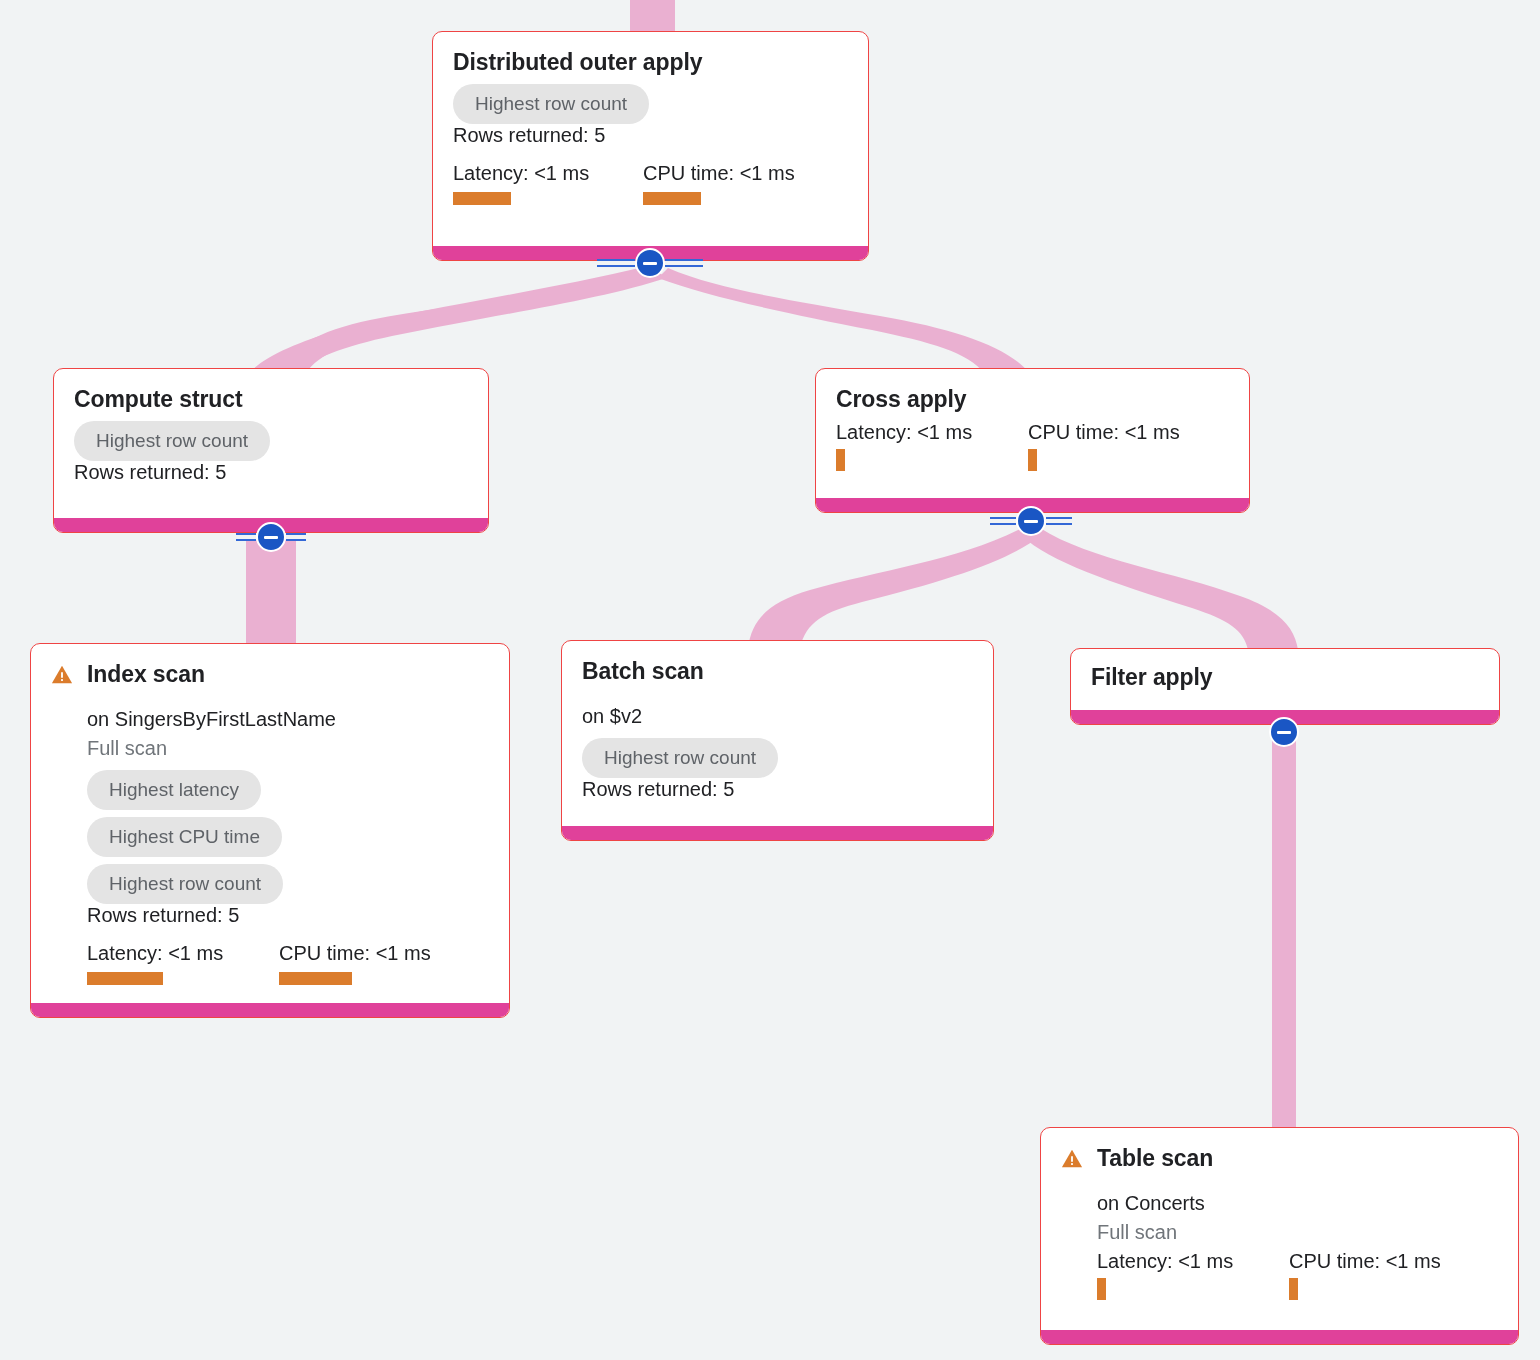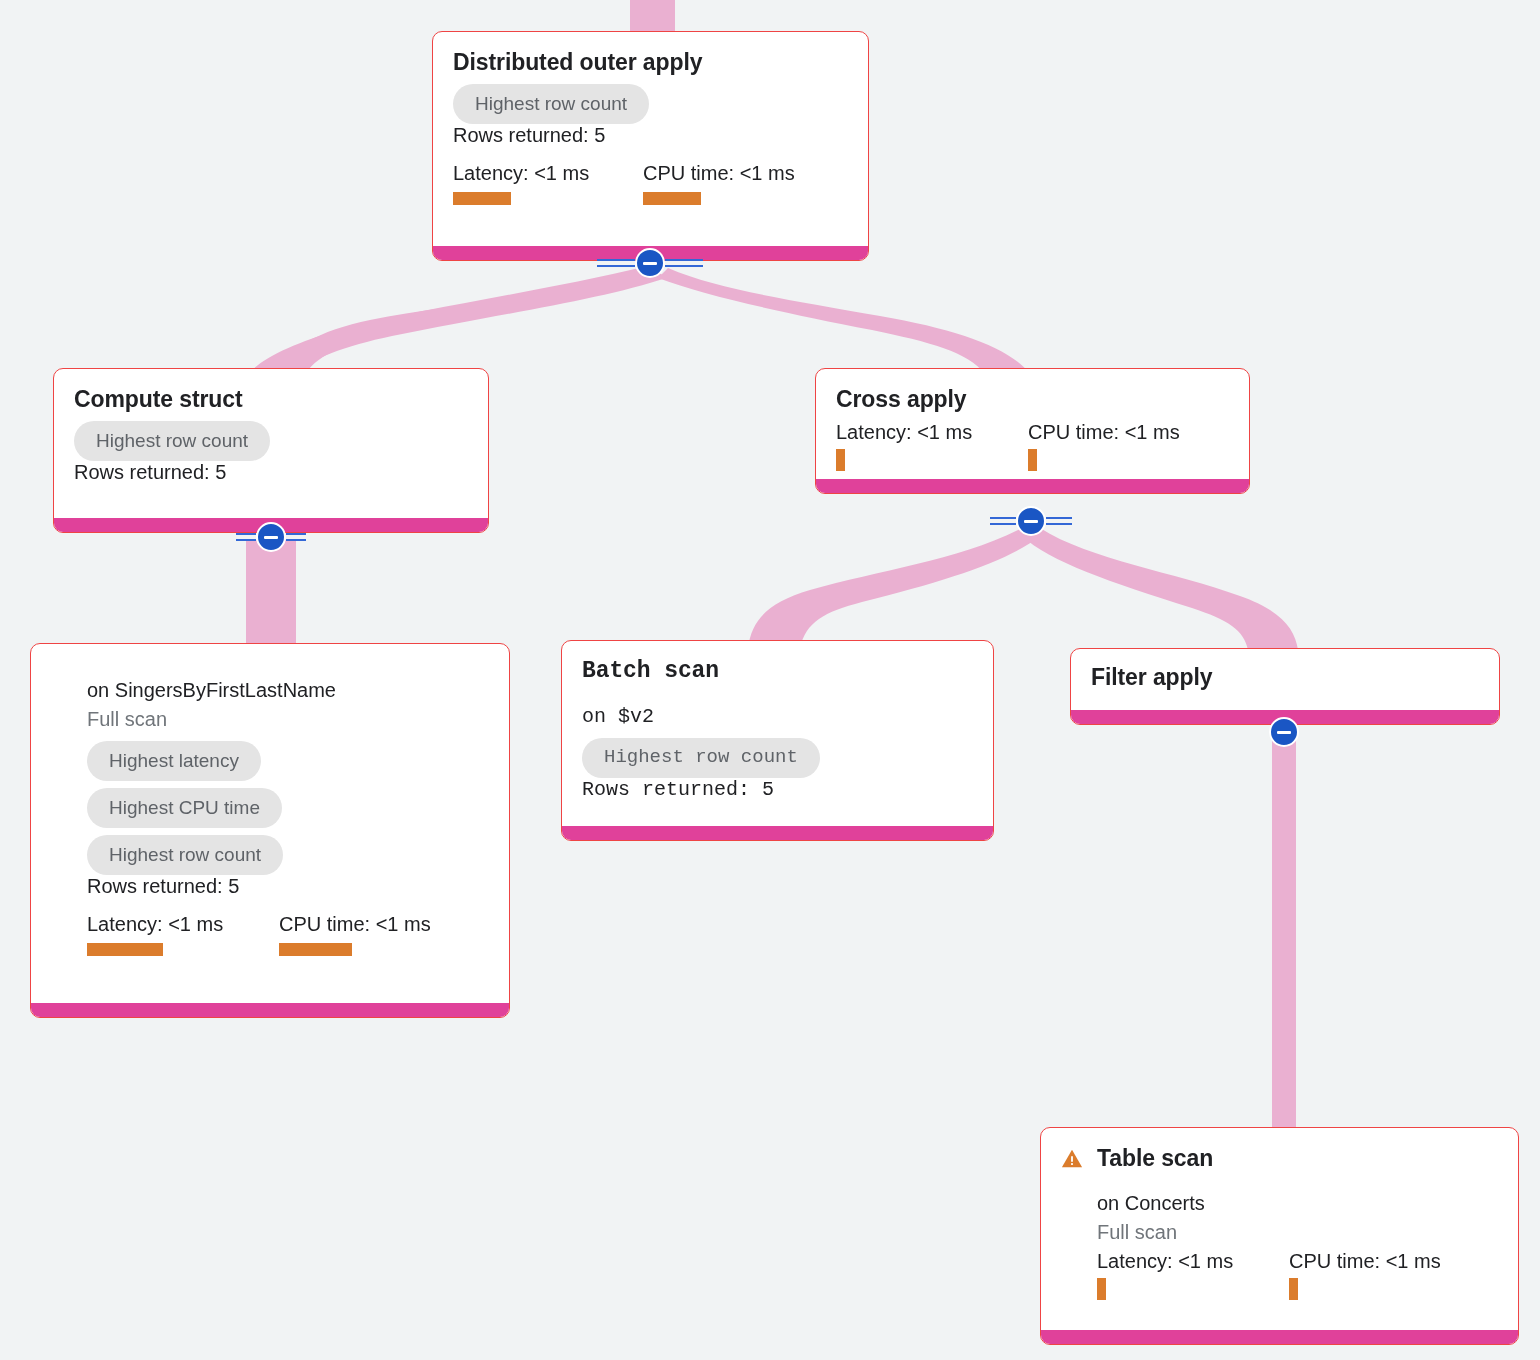--- a/index.html
+++ b/index.html
@@ -247,21 +247,21 @@
       </div>
     <div class="toggle-rails" style="left:30px; width:20px;">
         <span></span>
         <span></span>
       </div>
     <div class="toggle-circle">
         <i></i>
       </div>
   </div>
 
-  <div class="node" style="left:815px; top:368px; width:435px; height:126px;">
+  <div class="node" style="left:815px; top:368px; width:435px; height:145px;">
     <div class="node-body">
       <div class="node-title">Cross apply</div>
       <div class="metrics" style="margin-top:6px;">
         <div class="metric" style="width:192px;">
           <div class="metric-label">Latency: &lt;1 ms</div>
           <div class="metric-bar small"></div>
         </div>
         <div class="metric">
           <div class="metric-label">CPU time: &lt;1 ms</div>
           <div class="metric-bar small"></div>
@@ -279,20 +279,28 @@
         <span></span>
         <span></span>
       </div>
     <div class="toggle-circle">
         <i></i>
       </div>
   </div>
 
   <div class="node" style="left:30px; top:643px; width:480px; height:375px;">
     <div class="node-body">
+      <div class="node-title-row">
+        <svg class="warn-icon" viewBox="0 0 24 24">
+          <path d="M12 2 L23 21 L1 21 Z" fill="#db7c2c"></path>
+          <rect x="11" y="9" width="2" height="6" fill="#ffffff"></rect>
+          <rect x="11" y="16.5" width="2" height="2" fill="#ffffff"></rect>
+        </svg>
+        <div class="node-title">Index scan</div>
+      </div>
       <div class="node-indent has-warn">
         <div class="node-sub">on SingersByFirstLastName</div>
         <div class="node-sub-muted">Full scan</div>
         <div class="chips">
           <span class="chip">Highest latency</span>
           <span class="chip">Highest CPU time</span>
           <span class="chip">Highest row count</span>
         </div>
         <div class="rows-returned">Rows returned: 5</div>
         <div class="metrics">
@@ -303,21 +311,21 @@
           <div class="metric">
             <div class="metric-label">CPU time: &lt;1 ms</div>
             <div class="metric-bar" style="width:73px;"></div>
           </div>
         </div>
       </div>
     </div>
     <div class="node-accent"></div>
   </div>
 
-  <div class="node" style="left:561px; top:640px; width:433px; height:201px;font-family:Liberation Mono, monospace;">
+  <div class="node" style="left:561px; top:640px; width:433px; height:201px;">
     <div class="node-body">
       <div class="node-title">Batch scan</div>
       <div class="node-sub">on $v2</div>
       <div class="chips">
         <span class="chip">Highest row count</span>
       </div>
       <div class="rows-returned">Rows returned: 5</div>
     </div>
     <div class="node-accent"></div>
   </div>

